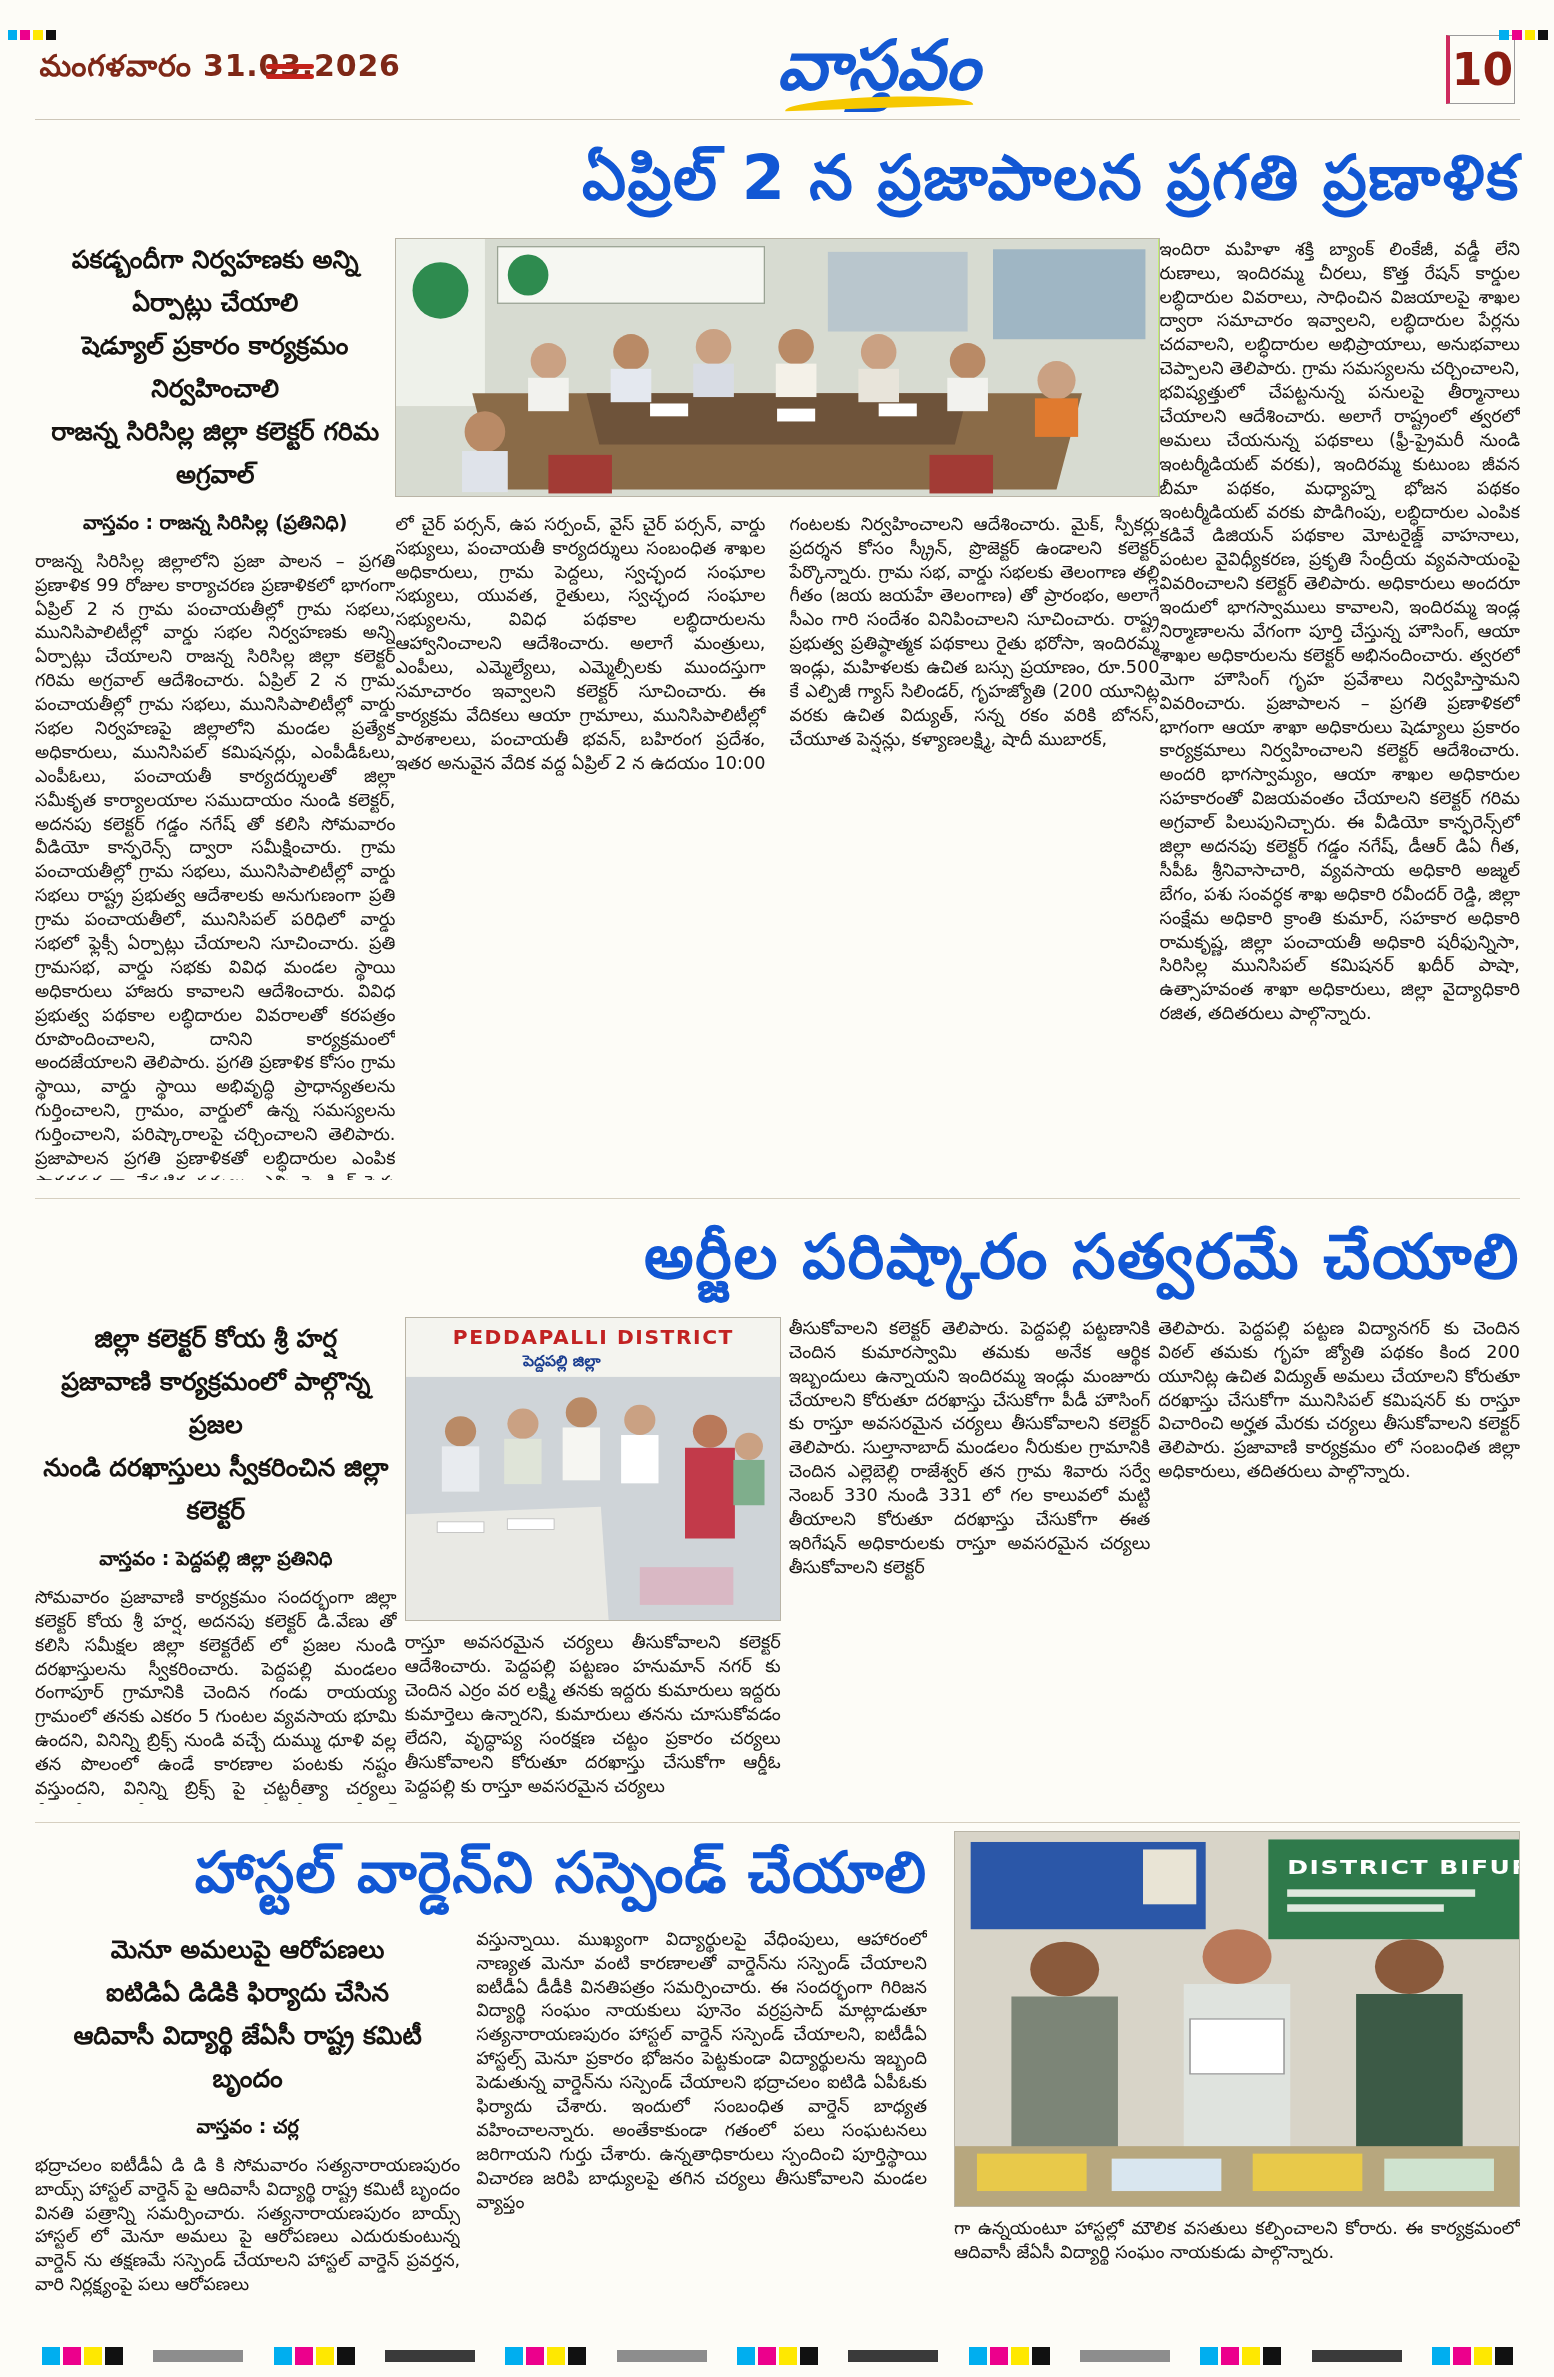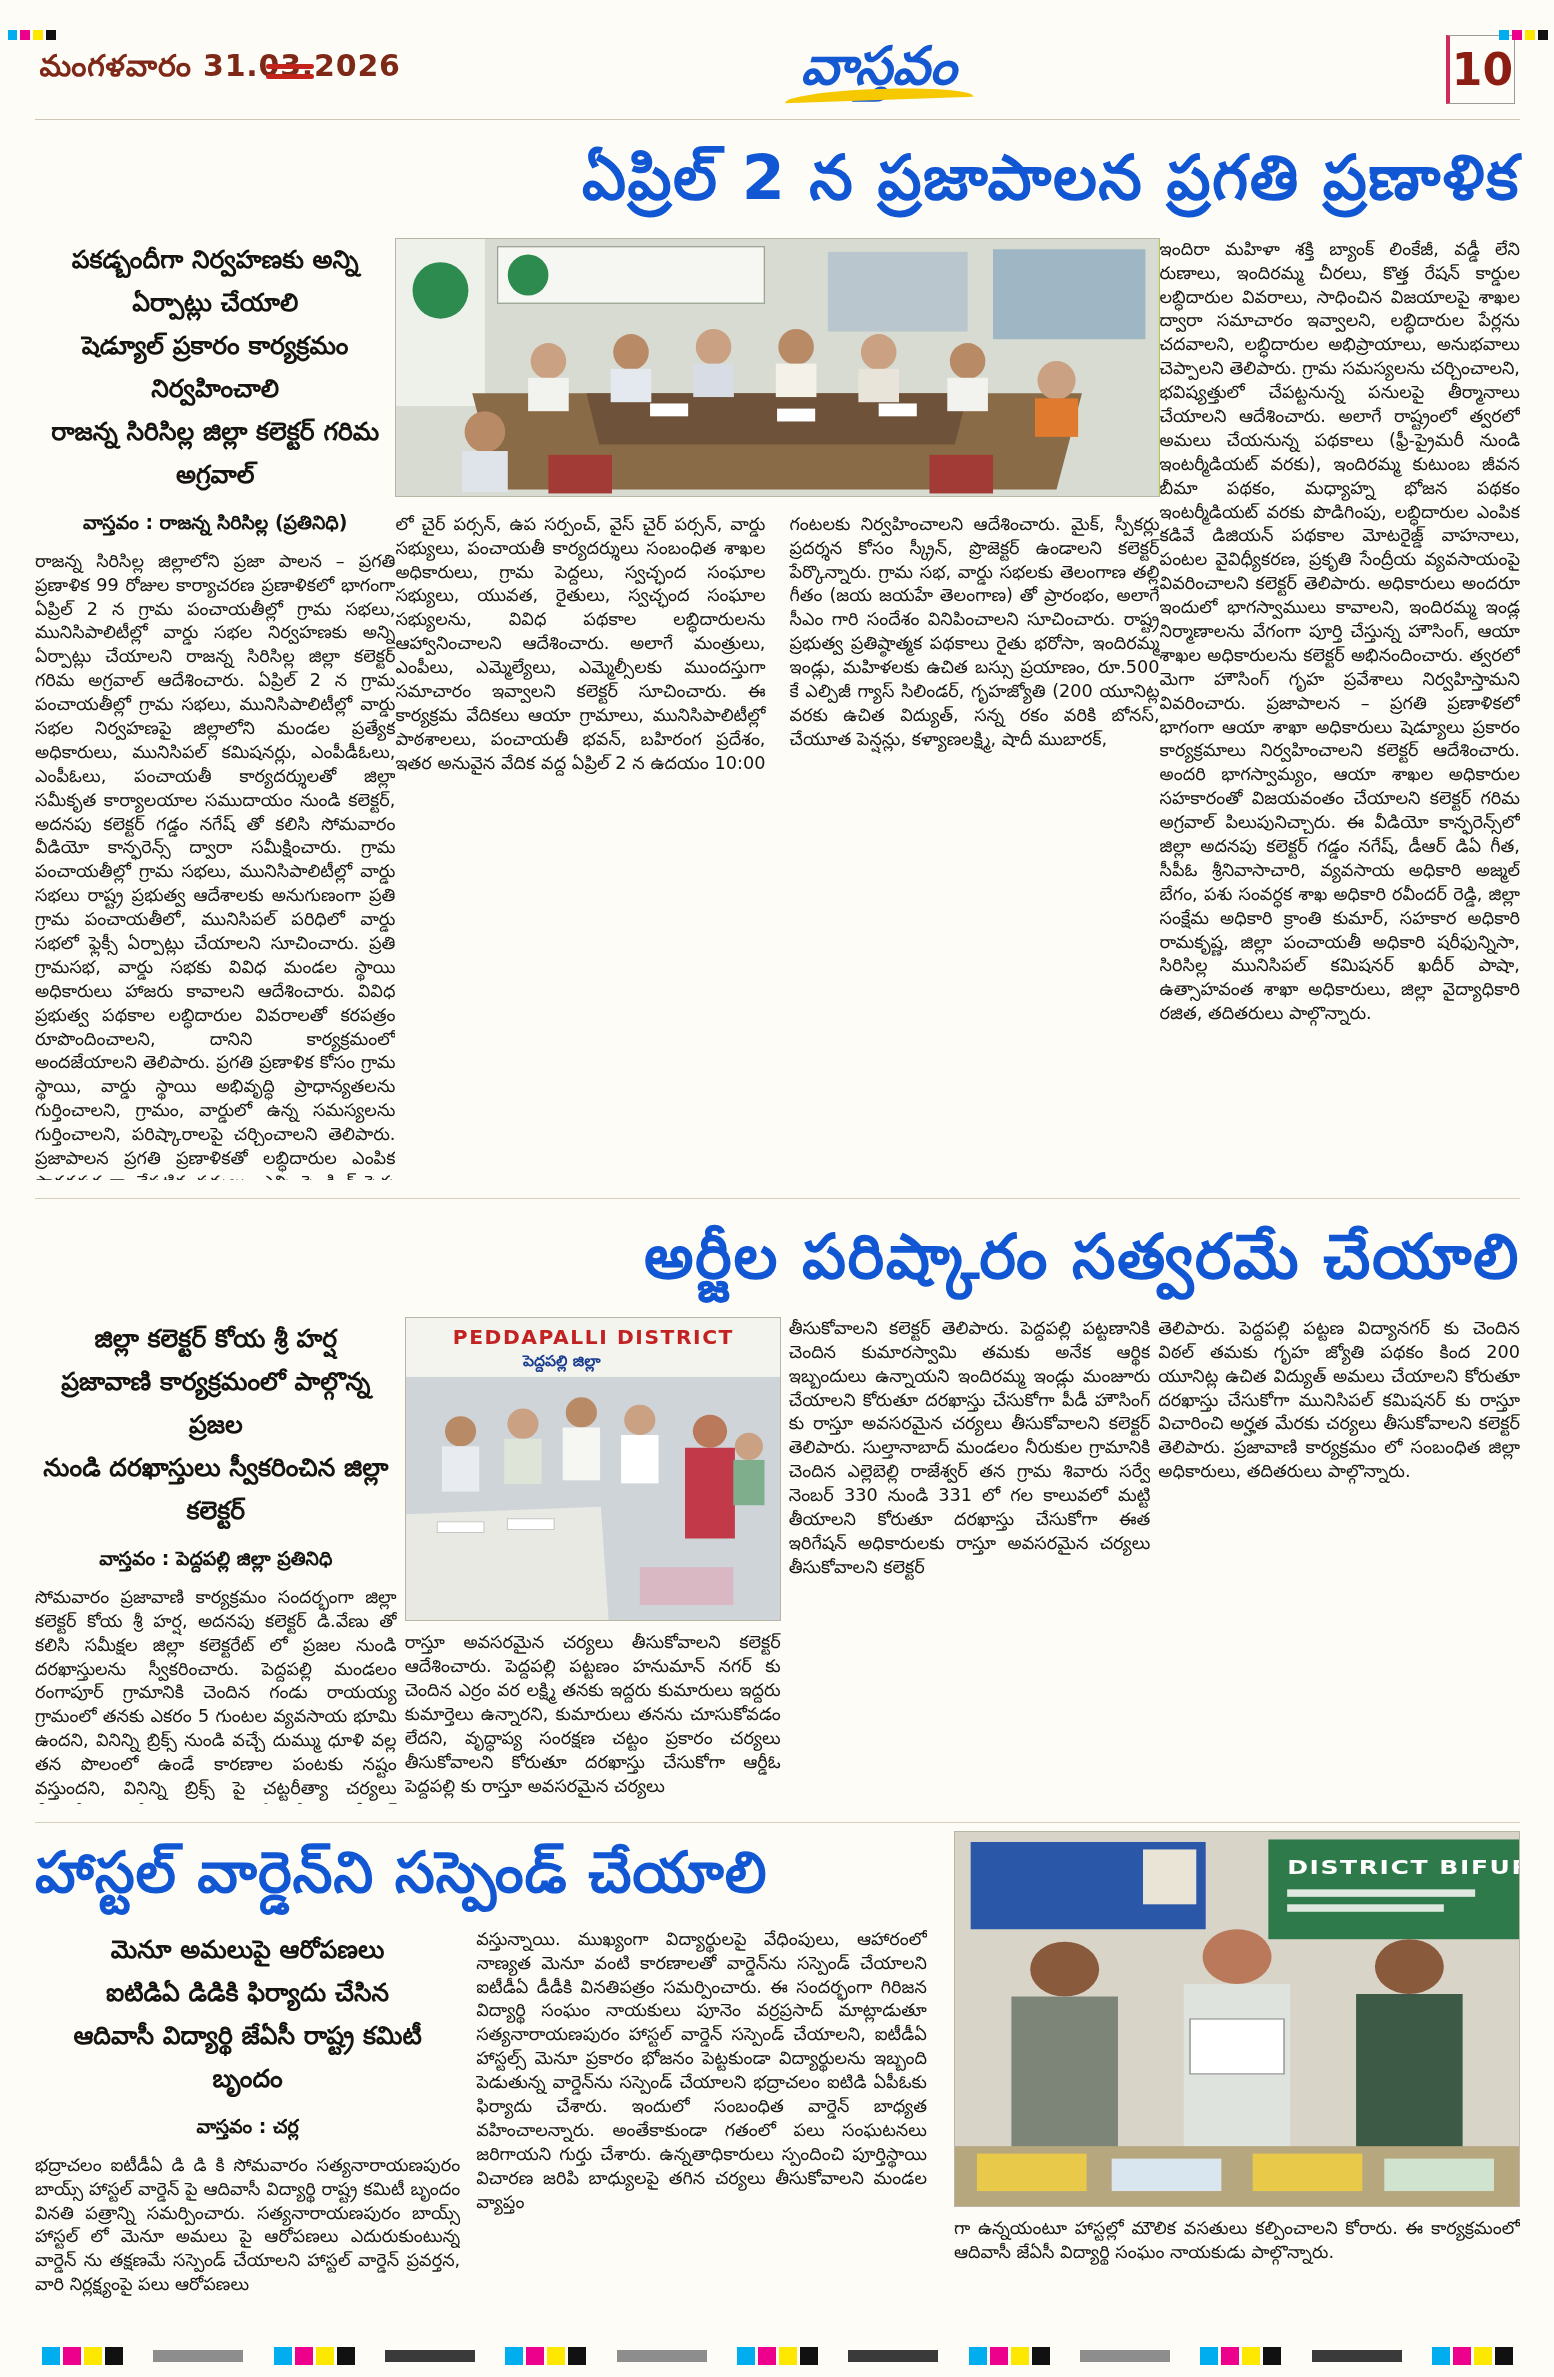--- a/index.html
+++ b/index.html
@@ -5,21 +5,21 @@
   *{box-sizing:border-box;margin:0;padding:0}
   body{background:#d9d9d9}
   .page{width:1555px;height:2377px;margin:0 auto;background:#fdfcf7;position:relative;overflow:hidden;
         font-family:"DejaVu Sans","Liberation Sans",sans-serif;color:#171411}
   .inner{padding:19.6px 35px 0}
 
   
   header{display:flex;align-items:center;justify-content:space-between;height:93px;padding:6px 4.5px 0}
   .date{font-size:30px;font-weight:bold;color:#7e2817;letter-spacing:0.8px}
   .logo-wrap{display:flex;flex-direction:column;align-items:center;margin-left:-90px}
-  .logo-text{font-size:53px;font-weight:bold;font-style:italic;color:#1459d2;line-height:1}
+  .logo-text{font-size:69px;font-weight:bold;font-style:italic;color:#1459d2;line-height:1}
   .logo-swoosh{width:188px;height:10.5px;background:#f6c800;border-radius:50%/100% 100% 0 0;transform:rotate(-2deg);margin-top:-3px}
   .logo-tags{position:absolute;margin-left:226px;margin-top:4.5px;display:flex;flex-direction:column;gap:4.5px}
   .logo-tags i{display:block;width:48px;height:5.3px;background:#c4231b;border-radius:2.3px}
   .pagenum-box{width:69px;height:69px;border:0.8px solid #9a9a9a;border-left:4.5px solid #ce2b5f;
                display:flex;align-items:center;justify-content:center;background:#fdfcf7}
   .pagenum-box span{font-size:44px;font-weight:bold;color:#8c1d12}
   .header-rule{height:1.5px;background:#cdc6b8;margin:6px 0 0}
 
   
   .headline{color:#1157d4;font-weight:bold;text-align:right;font-size:62px;line-height:1.12;
@@ -38,21 +38,21 @@
   .twocol{columns:2;column-gap:24px;margin-top:16px;flex:1 1 auto;overflow:hidden}
 
   
   .sec-rule{height:1.5px;background:#d6cfc0;margin:18px 0 0}
   .a2-grid{display:grid;grid-template-columns:1fr 1.04fr 1fr 1fr;gap:8px;height:487px;overflow:hidden}
   .photo2{height:304px}
 
   
   .a3-outer{display:grid;grid-template-columns:2.08fr 1.32fr;gap:27px;height:487px;overflow:hidden;margin-top:7.5px}
   .a3-left{display:flex;flex-direction:column;overflow:hidden}
-  .a3-left .headline{text-align:left;font-size:57px;margin:10.5px 0 22.6px;letter-spacing:0.8px}
+  .a3-left .headline{text-align:right;font-size:57px;margin:10.5px 0 22.6px;letter-spacing:0.8px}
   .a3-cols{display:grid;grid-template-columns:1fr 1.06fr;gap:16px;flex:1 1 auto;overflow:hidden}
   .photo3{height:376px}
 
   
   .reg-group{display:inline-flex;gap:3px;align-items:center}
   .reg-group i{display:block;width:18px;height:18px}
   .reg-group .c{background:#00aeef}.reg-group .m{background:#ec008c}
   .reg-group .y{background:#ffe800}.reg-group .k{background:#111}
   .reg-small i{width:9.8px;height:9.8px}
   .reg-bar{display:inline-block;width:90px;height:12px;background:#8d8d8d}

